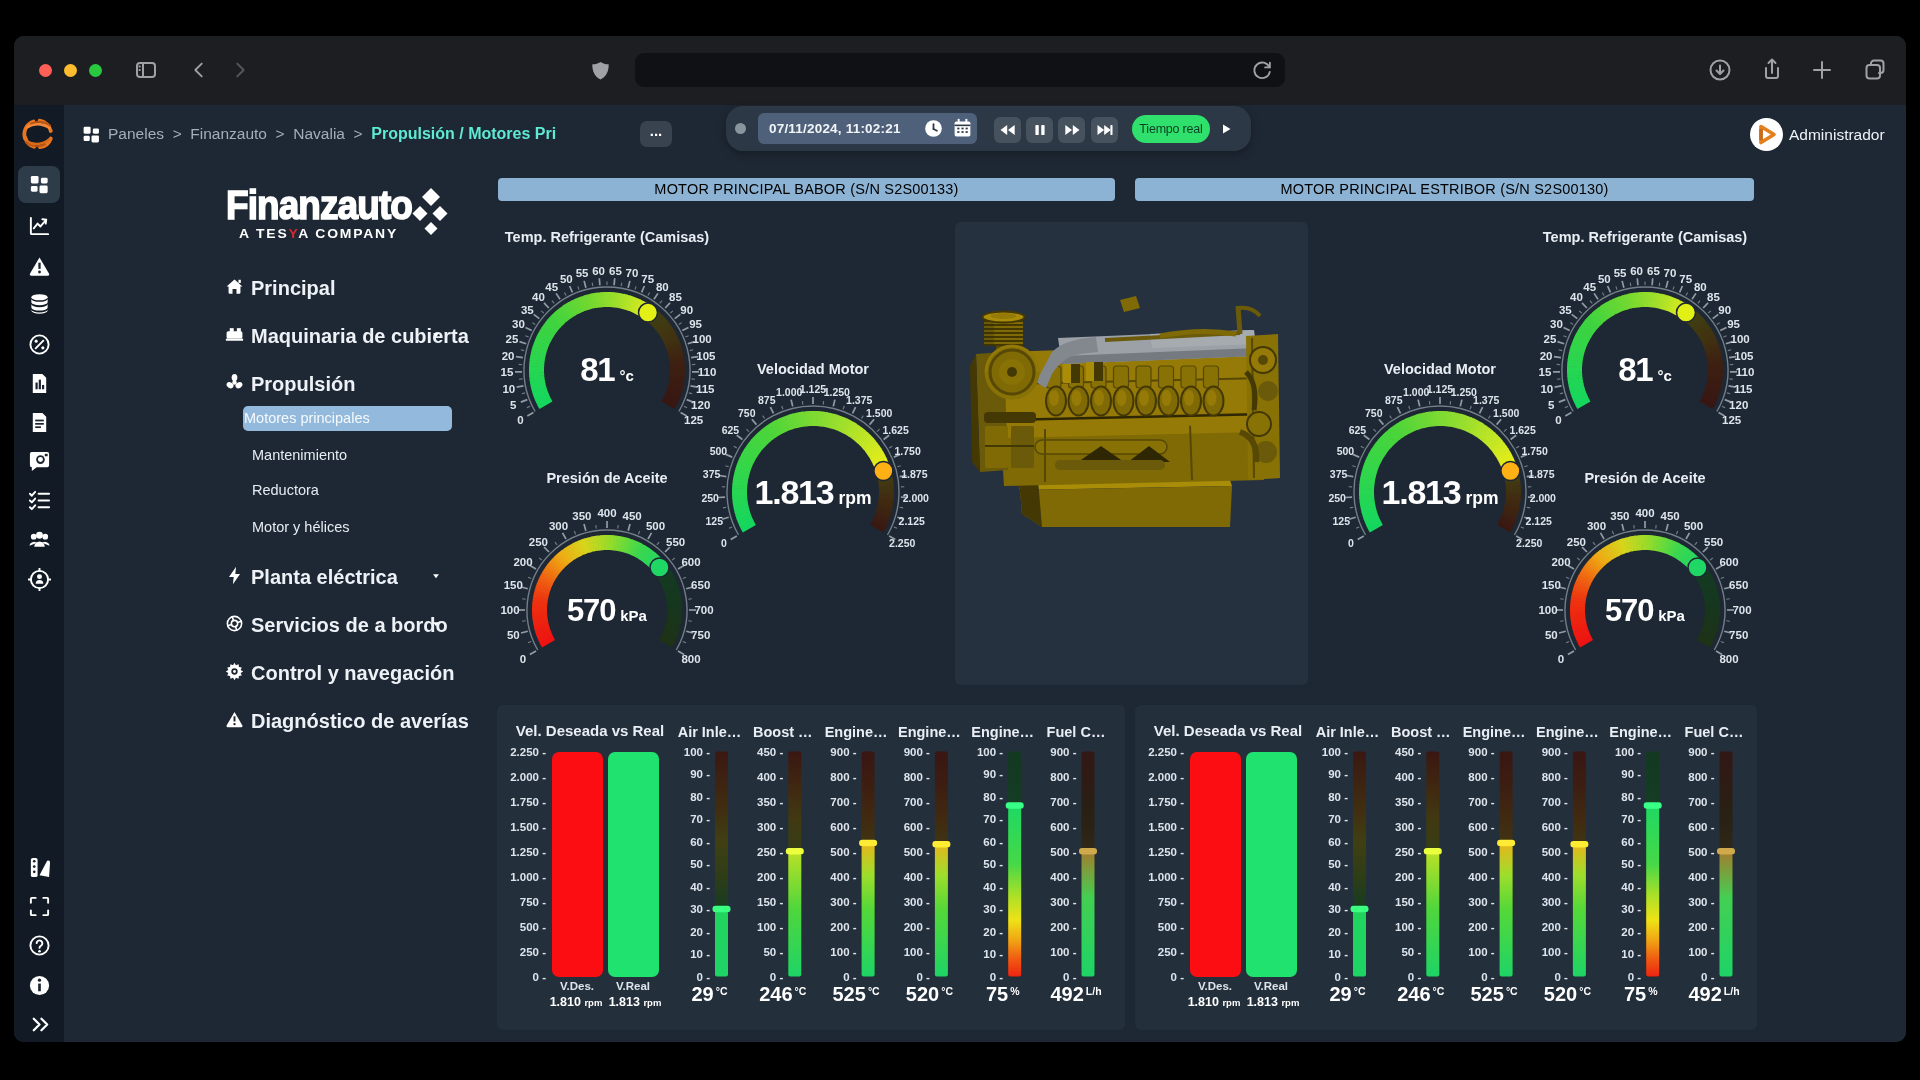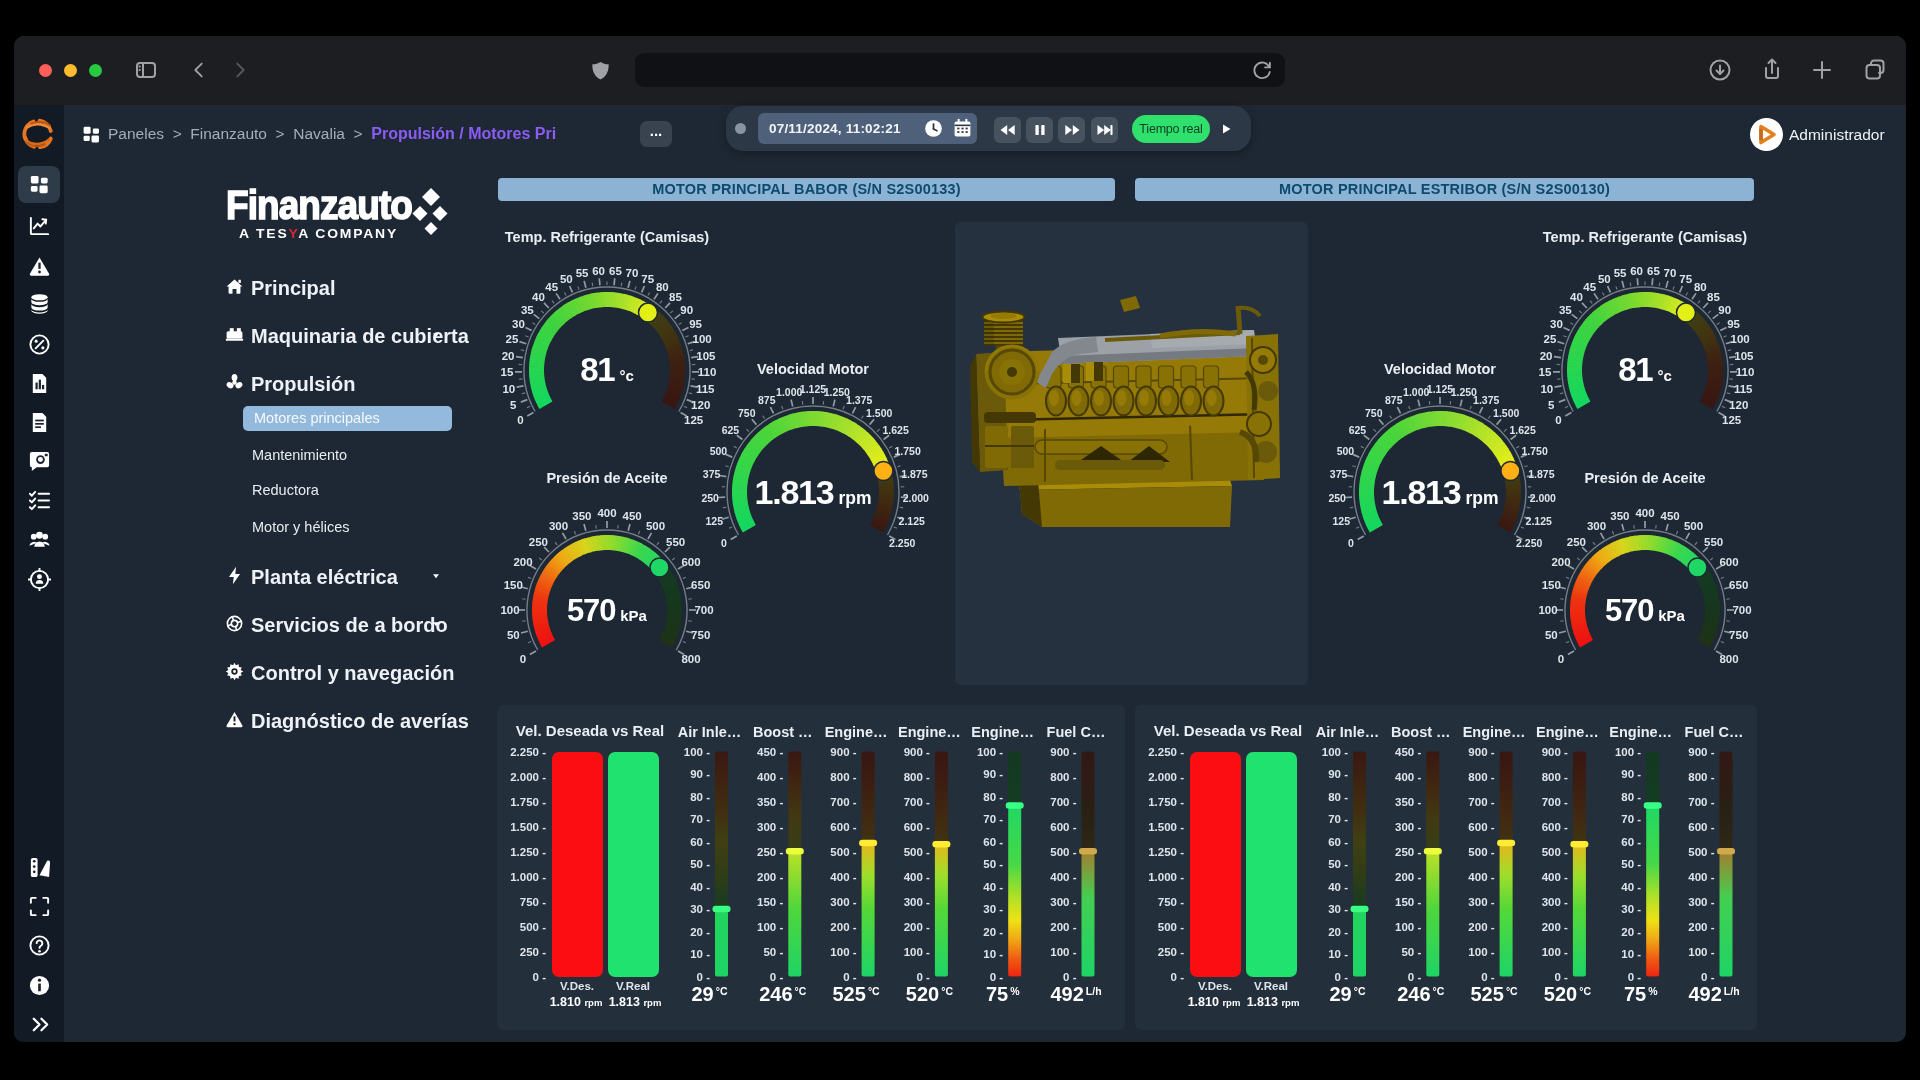--- a/index.html
+++ b/index.html
@@ -4,26 +4,26 @@
 html,body{width:1920px;height:1080px;background:#000;overflow:hidden;font-family:"Liberation Sans",sans-serif;-webkit-font-smoothing:antialiased}
 .abs{position:absolute}
 #win{position:absolute;left:14px;top:36px;width:1892px;height:1006px;border-radius:10px;background:#1e2834;overflow:hidden}
 #toolbar{position:absolute;left:0;top:0;width:100%;height:69px;background:#1d1e22}
 .tl{position:absolute;top:27.5px;width:13px;height:13px;border-radius:50%}
 #urlbar{position:absolute;left:621px;top:17px;width:650px;height:34px;border-radius:9px;background:#101114}
 #dash{position:absolute;left:0px;top:69px;width:1892px;height:937px;background:#1e2834}
 #rail{position:absolute;left:14px;top:105px;width:50px;height:937px;background:#111a25;border-radius:0 0 0 10px}
 #railhl{position:absolute;left:18px;top:166px;width:42px;height:37px;border-radius:8px;background:#2e3b49}
 .panel{position:absolute;background:#242f3c;border-radius:6px}
-.bluehdr{position:absolute;top:178px;height:23px;background:#8db3d4;border-radius:4px;color:#0c4a6e;font-size:14.5px;font-weight:700;text-align:center;line-height:23px;letter-spacing:0.2px}
+.bluehdr{position:absolute;top:178px;height:23px;background:#8db3d4;border-radius:4px;color:#000000;font-size:14.5px;font-weight:400;text-align:center;line-height:23px;letter-spacing:0.2px}
 .mtxt{position:absolute;color:#eef2f7;font-size:20px;font-weight:700;white-space:nowrap}
 .stxt{position:absolute;color:#e6ecf2;font-size:14.5px;font-weight:400;white-space:nowrap}
-#pill{position:absolute;left:243px;top:406px;width:209px;height:25px;background:#93badc;border-radius:5px;color:#f5f9fc;font-size:14.5px;font-weight:400;line-height:25px;padding-left:11px}
+#pill{position:absolute;left:243px;top:406px;width:209px;height:25px;background:#93badc;border-radius:5px;color:#f5f9fc;font-size:14.5px;font-weight:400;line-height:25px;padding-left:1px}
 .bc{color:#a3aebb;font-size:15.5px;font-weight:400}
-.bcb{color:#8b5cf6;font-size:16px;font-weight:700}
+.bcb{color:#5eead4;font-size:16px;font-weight:700}
 #timep{position:absolute;left:726px;top:106px;width:525px;height:45px;border-radius:17px;background:#2c3845;box-shadow:0 3px 8px rgba(0,0,0,0.3)}
 #datef{position:absolute;left:32px;top:7px;width:219px;height:31px;background:#4f617a;border-radius:6px;color:#f2f5f8;font-size:13.5px;font-weight:700;line-height:31px;padding-left:11px;letter-spacing:0.2px}
 .pbtn{position:absolute;top:11px;width:27px;height:26px;border-radius:6px;background:#47525f}
 #tpill{position:absolute;left:406px;top:9px;width:78px;height:28px;border-radius:14px;background:#2fe06c;color:#0d3d22;font-size:12.5px;font-weight:400;text-align:center;line-height:28px;letter-spacing:-0.2px}
 </style></head><body>
 <div id="win">
 <div id="toolbar">
 <div class="tl" style="left:24.5px;background:#ff5f57"></div>
 <div class="tl" style="left:49.5px;background:#febc2e"></div>
 <div class="tl" style="left:74.5px;background:#28c840"></div>

